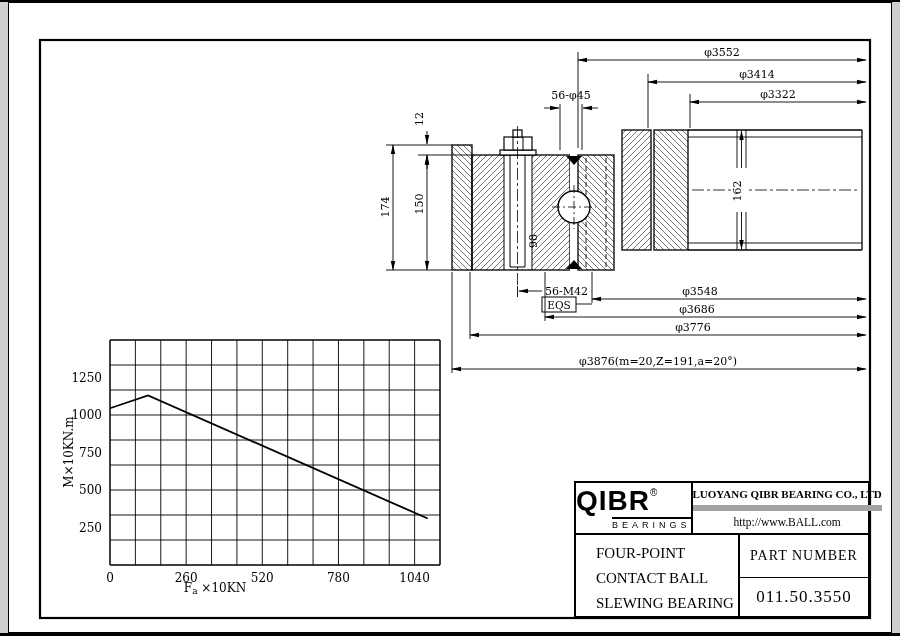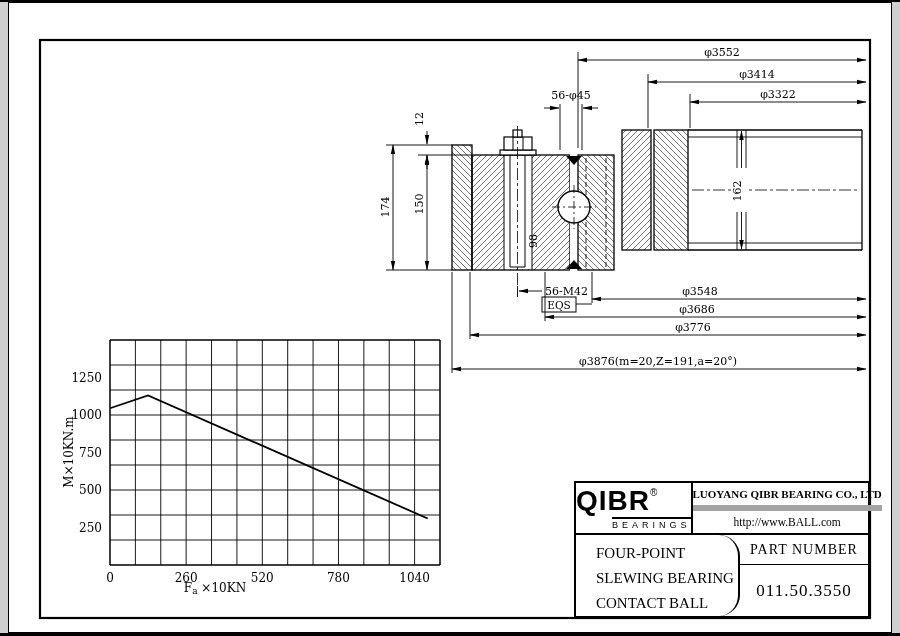--- a/index.html
+++ b/index.html
@@ -19,23 +19,23 @@
   .tb-top { height:54px; border-bottom:2px solid #000; display:flex; }
   .tb-logo { width:132px; border-right:2px solid #000; display:flex; align-items:center; justify-content:center; }
   .logo-box { display:inline-block; text-align:left; }
   .logo-text { font-family:"Liberation Sans", sans-serif; font-weight:bold; font-size:28px; letter-spacing:1px; line-height:1; }
   .logo-reg { font-family:"Liberation Sans", sans-serif; font-size:10px; vertical-align:top; }
   .logo-sub { font-family:"Liberation Sans", sans-serif; font-size:9px; letter-spacing:4px; border-top:2px solid #000; margin-top:2px; padding-top:1px;margin-left:36px; }
   .tb-company { flex:1; display:flex; flex-direction:column; }
   .tb-company-name { flex:1; border-bottom:6px solid #a3a3a3; display:flex; align-items:center; justify-content:center; font-size:11px; white-space:nowrap;font-weight:bold; }
   .tb-website { flex:1; display:flex; align-items:center; justify-content:center; font-size:11.5px; }
   .tb-bottom { flex:1; display:flex; }
-  .tb-product { width:164px; border-right:2px solid #000; font-size:15px; line-height:25px; padding:6px 0 0 20px;border-radius:21px; }
+  .tb-product { width:164px; border-right:2px solid #000; font-size:15px; line-height:25px; padding:6px 0 0 20px; }
   .tb-part { flex:1; display:flex; flex-direction:column; }
-  .tb-part-label { height:30px; border-bottom:1.5px solid #000; display:flex; align-items:center; justify-content:center; font-size:14px; letter-spacing:1px; }
+  .tb-part-label { height:43px; border-bottom:1.5px solid #000; display:flex; align-items:center; justify-content:center; font-size:14px; letter-spacing:1px; }
   .tb-part-number { flex:1; display:flex; align-items:center; justify-content:center; font-size:17px; letter-spacing:1px; }
 </style>
 </head>
 <body>
 
 <div class="paper"></div>
 <div class="edge-bar-top"></div>
 <div class="edge-bar-bottom"></div>
 
 <svg class="sheet" width="900" height="636" viewBox="0 0 900 636">
@@ -195,21 +195,21 @@
       </div>
     </div>
     <div class="tb-company">
       <div class="tb-company-name">LUOYANG QIBR BEARING CO., LTD</div>
       <div class="tb-website">http://www.BALL.com</div>
     </div>
   </div>
   <div class="tb-bottom">
     <div class="tb-product">
       <div>FOUR-POINT</div>
+      <div>CONTACT BALL</div>
       <div>SLEWING BEARING</div>
-      <div>CONTACT BALL</div>
     </div>
     <div class="tb-part">
       <div class="tb-part-label">PART NUMBER</div>
       <div class="tb-part-number">011.50.3550</div>
     </div>
   </div>
 </div>
 
 </body></html>

